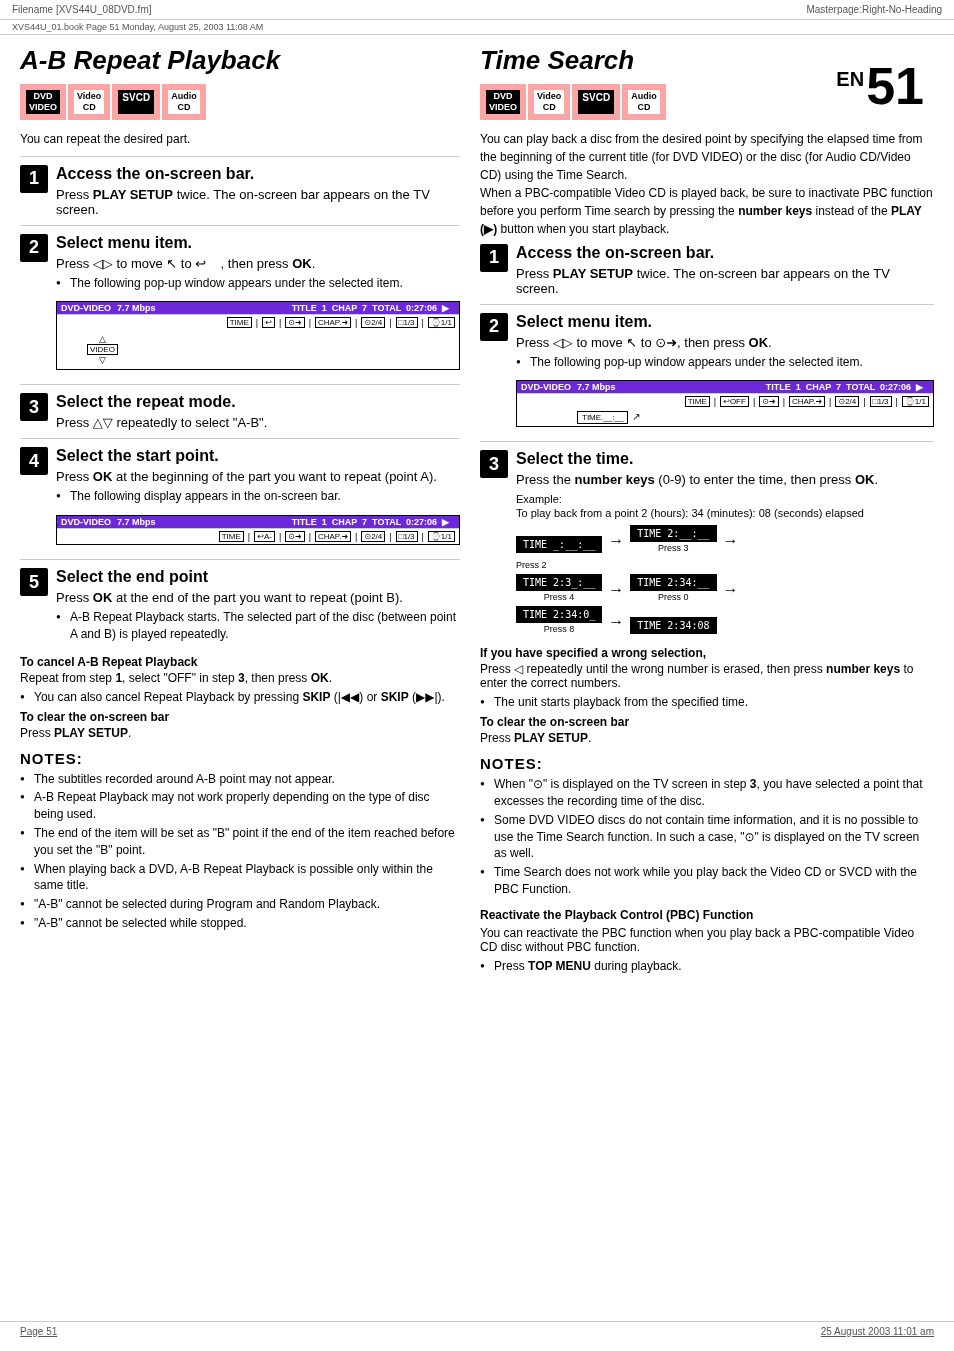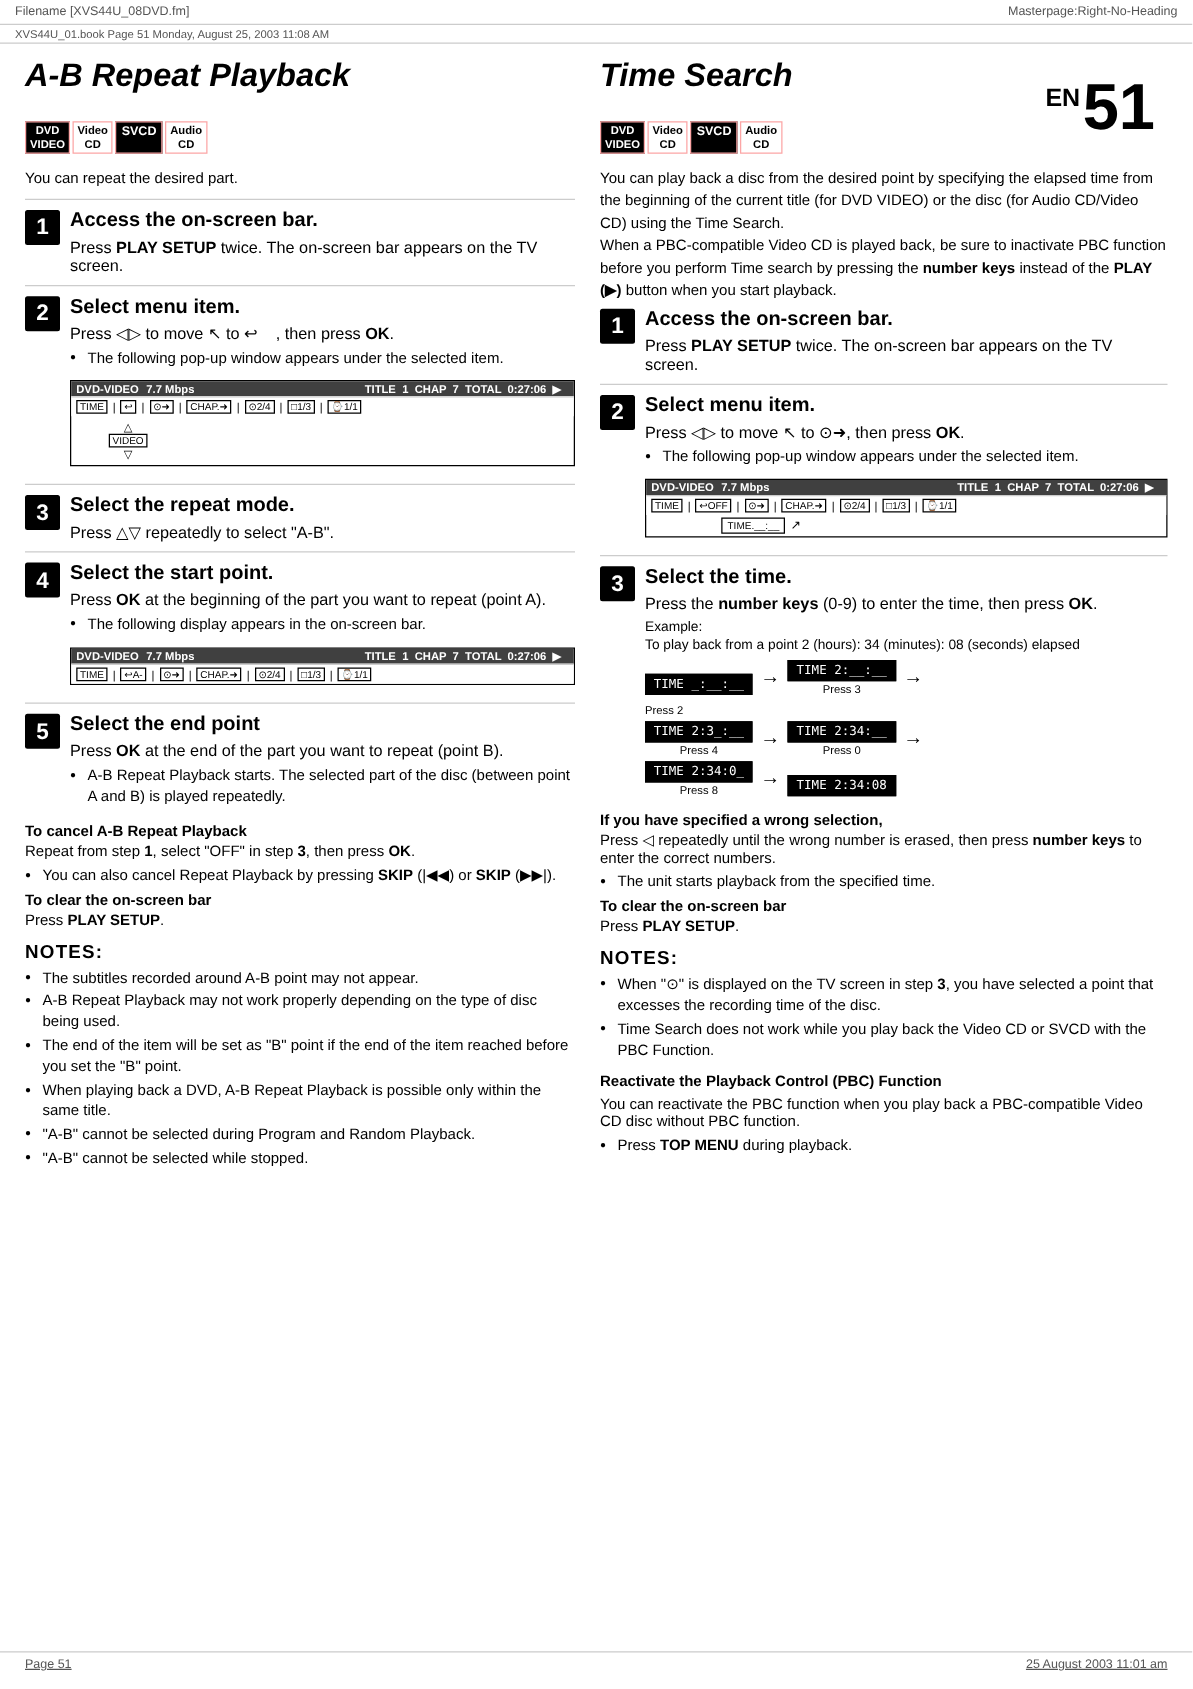--- a/index.html
+++ b/index.html
@@ -75,27 +75,26 @@
       font-style: italic;
     }
 
     
     .format-badges {
       display: flex;
       gap: 2px;
       margin-bottom: 10px;
     }
     .badge {
-      border: 1px solid #fca5a5;
+      border: 6px solid #fca5a5;
       padding: 1px 3px;
       font-size: 9px;
       font-weight: bold;
       text-align: center;
       line-height: 1.2;
-      margin-top: 13px;
     }
     .badge-dvd { background: #000; color: #fff; }
     .badge-video { background: #fff; color: #000; }
     .badge-svcd { background: #000; color: #fff; font-size: 10px; padding: 2px 4px; }
     .badge-audio { background: #fff; color: #000; }
 
     .section-divider {
       border: none;
       border-top: 1px solid #ccc;
       margin: 8px 0;
@@ -132,35 +131,36 @@
     .osd-bar {
       border: 1px solid #000;
       font-size: 9px;
       margin: 6px 0;
       display: inline-block;
       width: 100%;
     }
     .osd-row1 {
       display: flex;
       align-items: center;
-      background: #404040;
+      background: #6d28d9;
       color: #fff;
       padding: 1px 4px;
       font-size: 9px;
       font-weight: bold;
     }
     .osd-row1 span { margin-right: 6px; }
     .osd-row2 {
       display: flex;
       align-items: center;
       padding: 2px 4px;
       background: #fff;
       border-top: 1px solid #ccc;
       font-size: 9px;
       gap: 4px;
+      justify-content: flex-end;
     }
     .osd-label {
       font-size: 8px;
       color: #000;
       border: 1px solid #000;
       padding: 0 2px;
     }
     .osd-arrow-box {
       display: flex;
       flex-direction: column;
@@ -558,20 +558,21 @@
       <li>The unit starts playback from the specified time.</li>
     </ul>
 
     <div class="sub-section-title">To clear the on-screen bar</div>
     <p style="font-size:12px; margin-bottom:8px;">Press <span class="bold">PLAY SETUP</span>.</p>
 
     <div class="notes-section">
       <div class="notes-title">NOTES:</div>
       <ul class="bullet-list">
         <li>When "⊙" is displayed on the TV screen in step <span class="bold">3</span>, you have selected a point that excesses the recording time of the disc.</li>
+        <li>Some DVD VIDEO discs do not contain time information, and it is no possible to use the Time Search function. In such a case, "⊙" is displayed on the TV screen as well.</li>
         <li>Time Search does not work while you play back the Video CD or SVCD with the PBC Function.</li>
       </ul>
     </div>
 
     <div class="reactivate-title">Reactivate the Playback Control (PBC) Function</div>
     <p style="font-size:12px; margin-bottom:4px;">You can reactivate the PBC function when you play back a PBC-compatible Video CD disc without PBC function.</p>
     <ul class="bullet-list">
       <li>Press <span class="bold">TOP MENU</span> during playback.</li>
     </ul>
 

